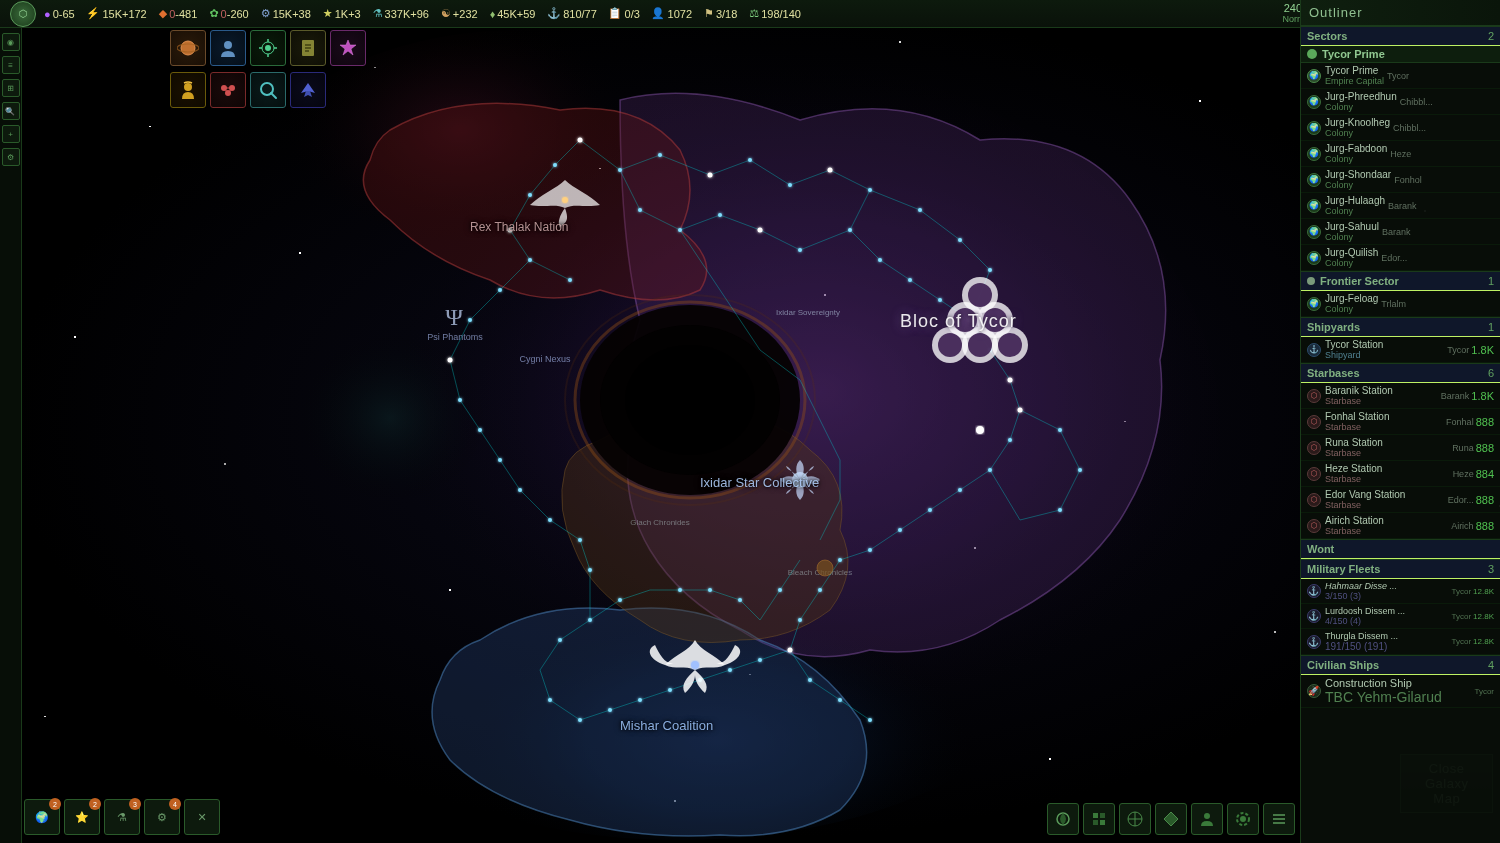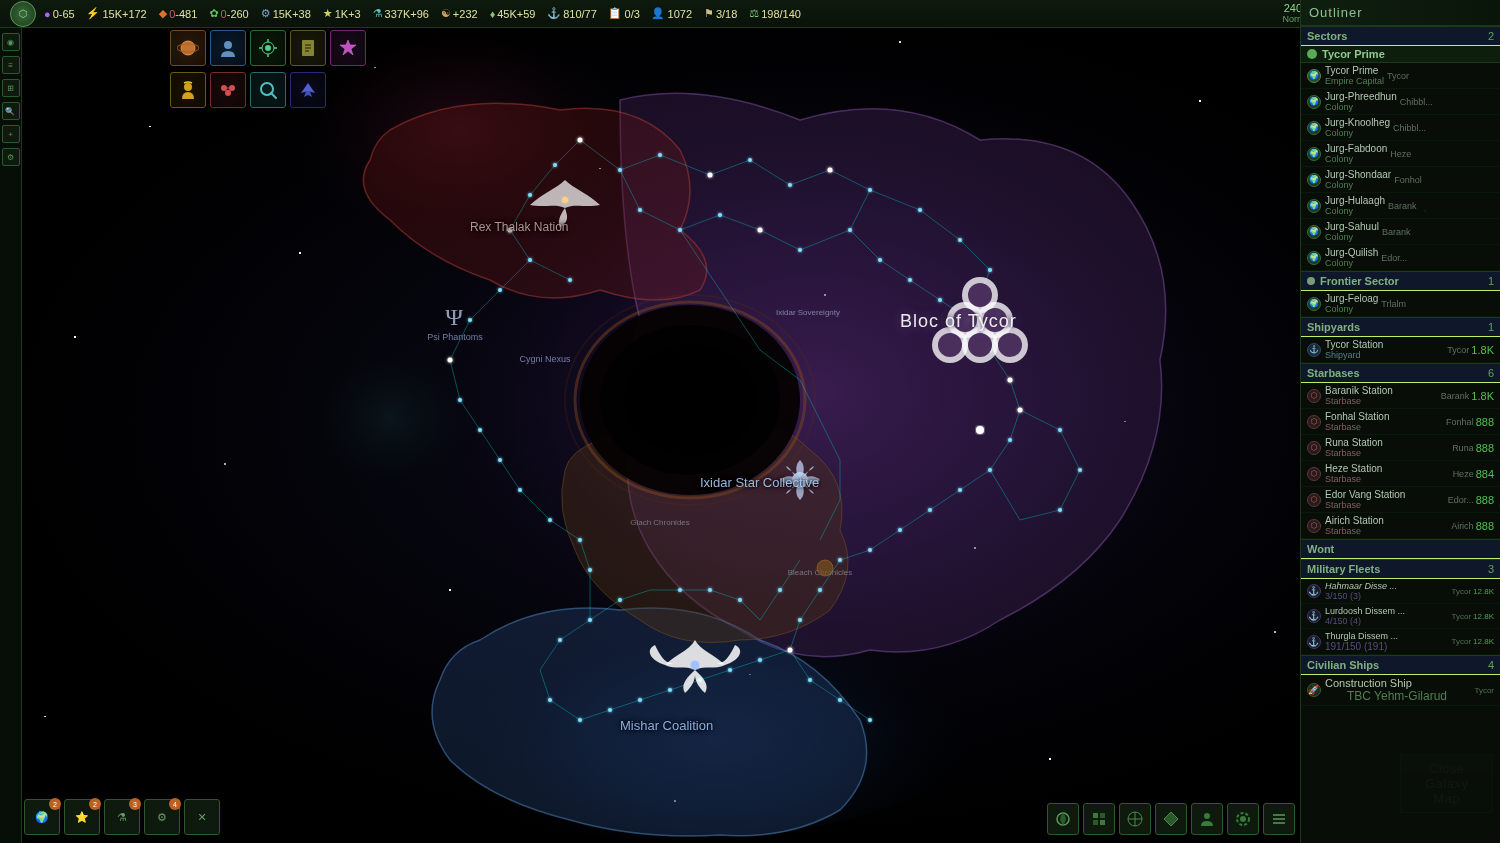--- a/index.html
+++ b/index.html
@@ -1031,21 +1031,21 @@
   </div>
 
   <div class="section-header">
     <span class="label">Civilian Ships</span>
     <span class="count">4</span>
   </div>
   <div class="list-item">
     <div class="item-icon" style="background:#1a2a1a; border:1px solid #3a5a3a; color:#70b070; font-size:9px;">🚀</div>
     <div style="flex:1; min-width:0;">
       <div class="item-name" style="font-size:11px;">Construction Ship</div>
-      <div style="color:#508050; font-size:12px;margin-left:22px;">TBC Yehm-Gilarud</div>
+      <div style="color:#508050; font-size:14px;">TBC Yehm-Gilarud</div>
     </div>
     <span style="color:#507050; font-size:8px;">Tycor</span>
   </div>
 </div>
 
 <div style="position:absolute; bottom:15px; left:50%; transform:translateX(-50%); z-index:100;">
   <button id="close-btn">Close Galaxy Map</button>
 </div>
 
 <div id="bottom-left">

